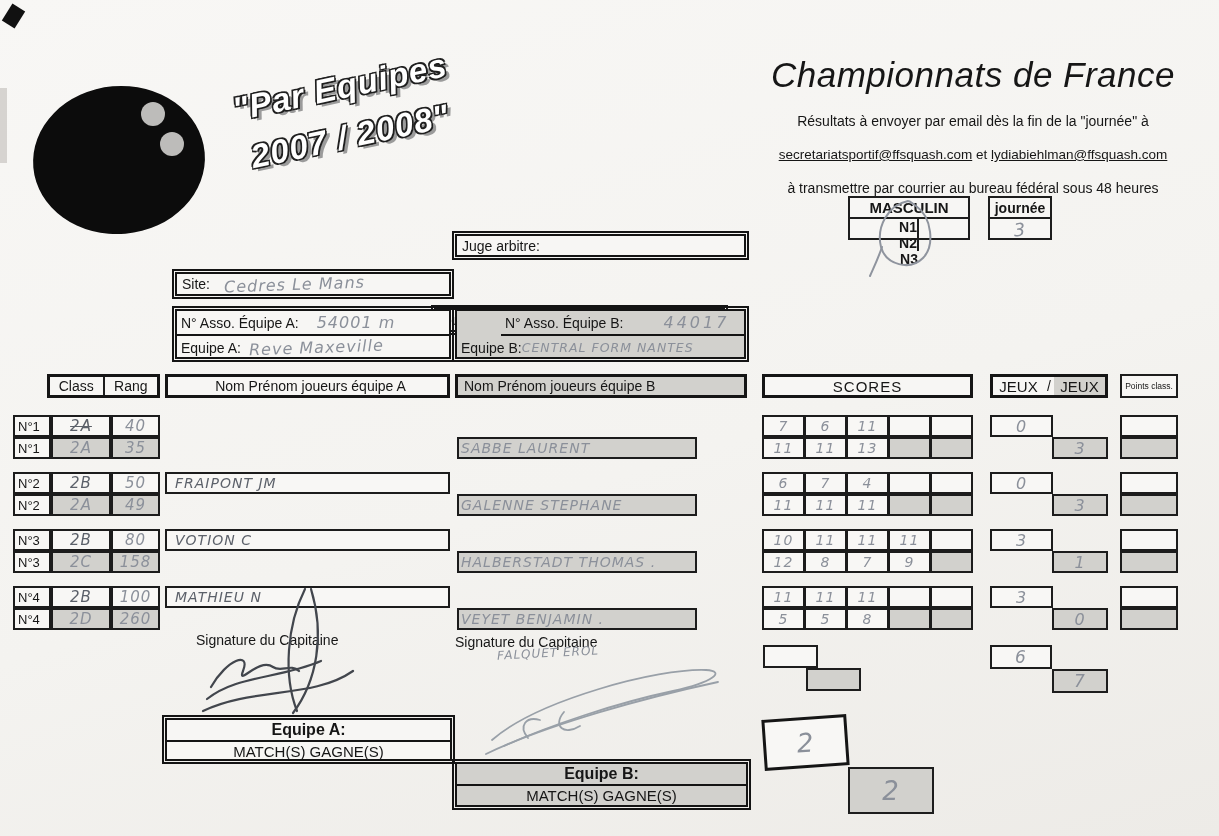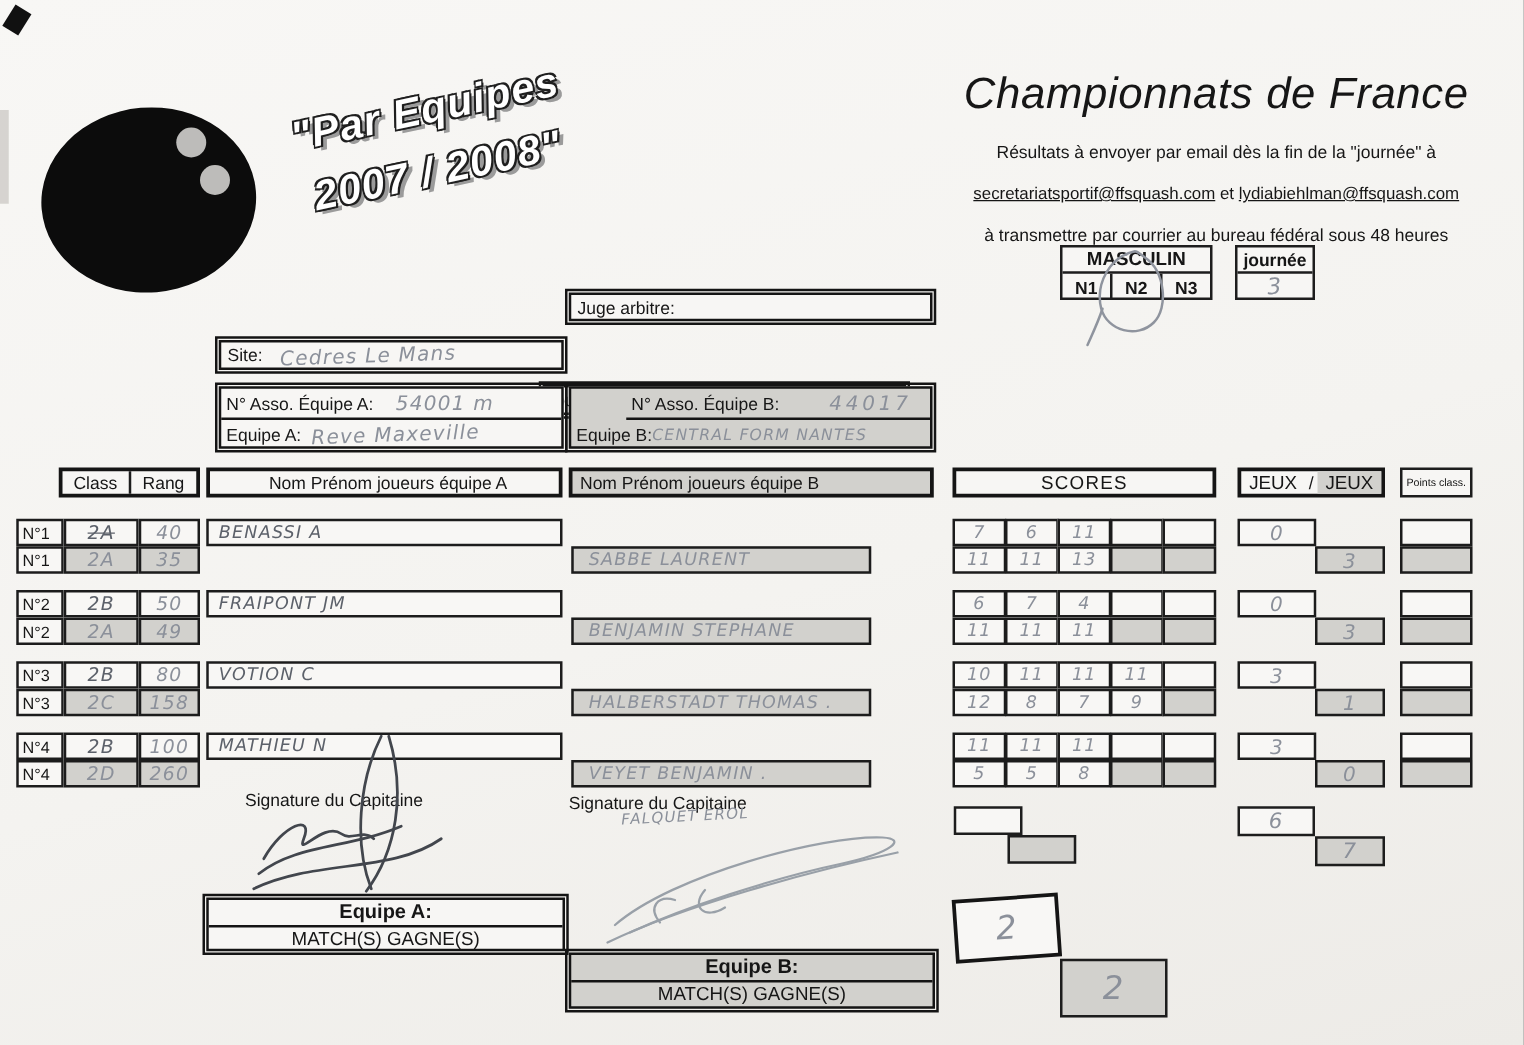--- a/index.html
+++ b/index.html
@@ -23,21 +23,21 @@
   .title{font-size:35px;font-weight:normal;font-style:italic;letter-spacing:0.5px;}
   .sub{font-size:14px;margin-top:18px;}
   .mail{text-decoration:underline;}
   
   .cell{position:absolute;height:22px;box-sizing:border-box;border:2px solid #1c1c1c;
     display:flex;align-items:center;justify-content:center;font-size:13px;background:#f8f7f5;}
   .c-num{left:13px;width:38px;justify-content:flex-start;padding-left:3px;}
   .c-cls{left:51px;width:60px;font-size:15px;}
   .c-rng{left:111px;width:49px;font-size:15px;}
   .c-nma{left:165px;width:285px;justify-content:flex-start;padding-left:8px;font-size:14px;}
-  .c-nmb{left:457px;width:240px;justify-content:flex-start;padding-left:12px;font-size:14px;}
+  .c-nmb{left:457px;width:240px;justify-content:flex-start;padding-left:2px;font-size:14px;}
   .c-s0{left:762px;width:43px}.c-s1{left:804px;width:43px}.c-s2{left:846px;width:43px}
   .c-s3{left:888px;width:43px}.c-s4{left:930px;width:43px}
   .sc{font-size:14px;}
   .c-jxa{left:990px;width:63px;font-size:16px;}
   .c-jxb{left:1052px;width:56px;font-size:16px;}
   .c-pts{left:1120px;width:58px;}
   .r0a{top:415px}.r0b{top:437px}.r1a{top:472px}.r1b{top:494px}
   .r2a{top:529px}.r2b{top:551px}.r3a{top:586px}.r3b{top:608px}
   .strike{text-decoration:line-through;}
   .ftitle{font-weight:bold;font-size:16px;text-align:center;height:20px;line-height:20px;}
@@ -68,21 +68,21 @@
     <div class="sub" style="font-size:13.5px;">
       <span class="mail">secretariatsportif@ffsquash.com</span>
       <span>et</span>
       <span class="mail">lydiabiehlman@ffsquash.com</span>
     </div>
     <div class="sub">à transmettre par courrier au bureau fédéral sous 48 heures</div>
   </div>
 
   <div class="abs b2" style="left:848px;top:196px;width:122px;height:44px;background:#f7f6f4;">
     <div class="ctr" style="height:19px;font-weight:bold;font-size:15px;border-bottom:2px solid #1d1d1d;">MASCULIN</div>
-    <div class="flex" style="height:21px;">
+    <div class="flex" style="height:21px;flex-direction:column;">
       <div class="ctr" style="flex:1;font-weight:bold;font-size:14px;border-right:2px solid #1d1d1d;height:100%;">N1</div>
       <div class="ctr" style="flex:1;font-weight:bold;font-size:14px;border-right:2px solid #1d1d1d;height:100%;">N2</div>
       <div class="ctr" style="flex:1;font-weight:bold;font-size:14px;height:100%;">N3</div>
     </div>
   </div>
 
   <svg class="abs" style="left:868px;top:197px;" width="85" height="82" viewBox="0 0 85 82">
     <path d="M40,4 C20,8 8,30 13,50 C18,68 42,74 55,61 C67,49 64,20 48,9 C44,6 42,4 40,4" fill="none" stroke="#8f949e" stroke-width="2" stroke-linecap="round"></path>
     <path d="M14,50 C10,62 5,72 2,79" fill="none" stroke="#8f949e" stroke-width="2" stroke-linecap="round"></path>
   </svg>
@@ -146,21 +146,20 @@
     <div class="ctr" style="width:10px;font-size:14px;">/</div>
     <div class="ctr grayfill" style="flex:1;height:100%;font-size:15px;">JEUX</div>
   </div>
   <div class="abs b2 ctr" style="left:1120px;top:374px;width:58px;height:24px;background:#f7f6f4;font-size:8.5px;">
     <span>Points class.</span>
   </div>
 
   <div class="cell c-num r0a">N°1</div>
   <div class="cell c-cls r0a hw hwd strike">2A</div>
   <div class="cell c-rng r0a hw">40</div>
-  <div class="cell c-nma r0a hw hwd">BENASSI  A</div>
   <div class="cell c-s0 r0a hw sc">7</div>
   <div class="cell c-s1 r0a hw sc">6</div>
   <div class="cell c-s2 r0a hw sc">11</div>
   <div class="cell c-s3 r0a"></div>
   <div class="cell c-s4 r0a"></div>
   <div class="cell c-jxa r0a hw">0</div>
   <div class="cell c-pts r0a"></div>
   <div class="cell c-num r0b">N°1</div>
   <div class="cell c-cls r0b hw grayfill">2A</div>
   <div class="cell c-rng r0b hw grayfill">35</div>
@@ -180,21 +179,21 @@
   <div class="cell c-s0 r1a hw sc">6</div>
   <div class="cell c-s1 r1a hw sc">7</div>
   <div class="cell c-s2 r1a hw sc">4</div>
   <div class="cell c-s3 r1a"></div>
   <div class="cell c-s4 r1a"></div>
   <div class="cell c-jxa r1a hw">0</div>
   <div class="cell c-pts r1a"></div>
   <div class="cell c-num r1b">N°2</div>
   <div class="cell c-cls r1b hw grayfill">2A</div>
   <div class="cell c-rng r1b hw grayfill">49</div>
-  <div class="cell c-nmb r1b hw grayfill">BENJAMIN  STEPHANE</div>
+  <div class="cell c-nmb r1b hw grayfill">GALENNE  STEPHANE</div>
   <div class="cell c-s0 r1b hw sc">11</div>
   <div class="cell c-s1 r1b hw sc">11</div>
   <div class="cell c-s2 r1b hw sc">11</div>
   <div class="cell c-s3 r1b grayfill"></div>
   <div class="cell c-s4 r1b grayfill"></div>
   <div class="cell c-jxb r1b hw grayfill">3</div>
   <div class="cell c-pts r1b grayfill"></div>
 
   <div class="cell c-num r2a">N°3</div>
   <div class="cell c-cls r2a hw hwd">2B</div>

